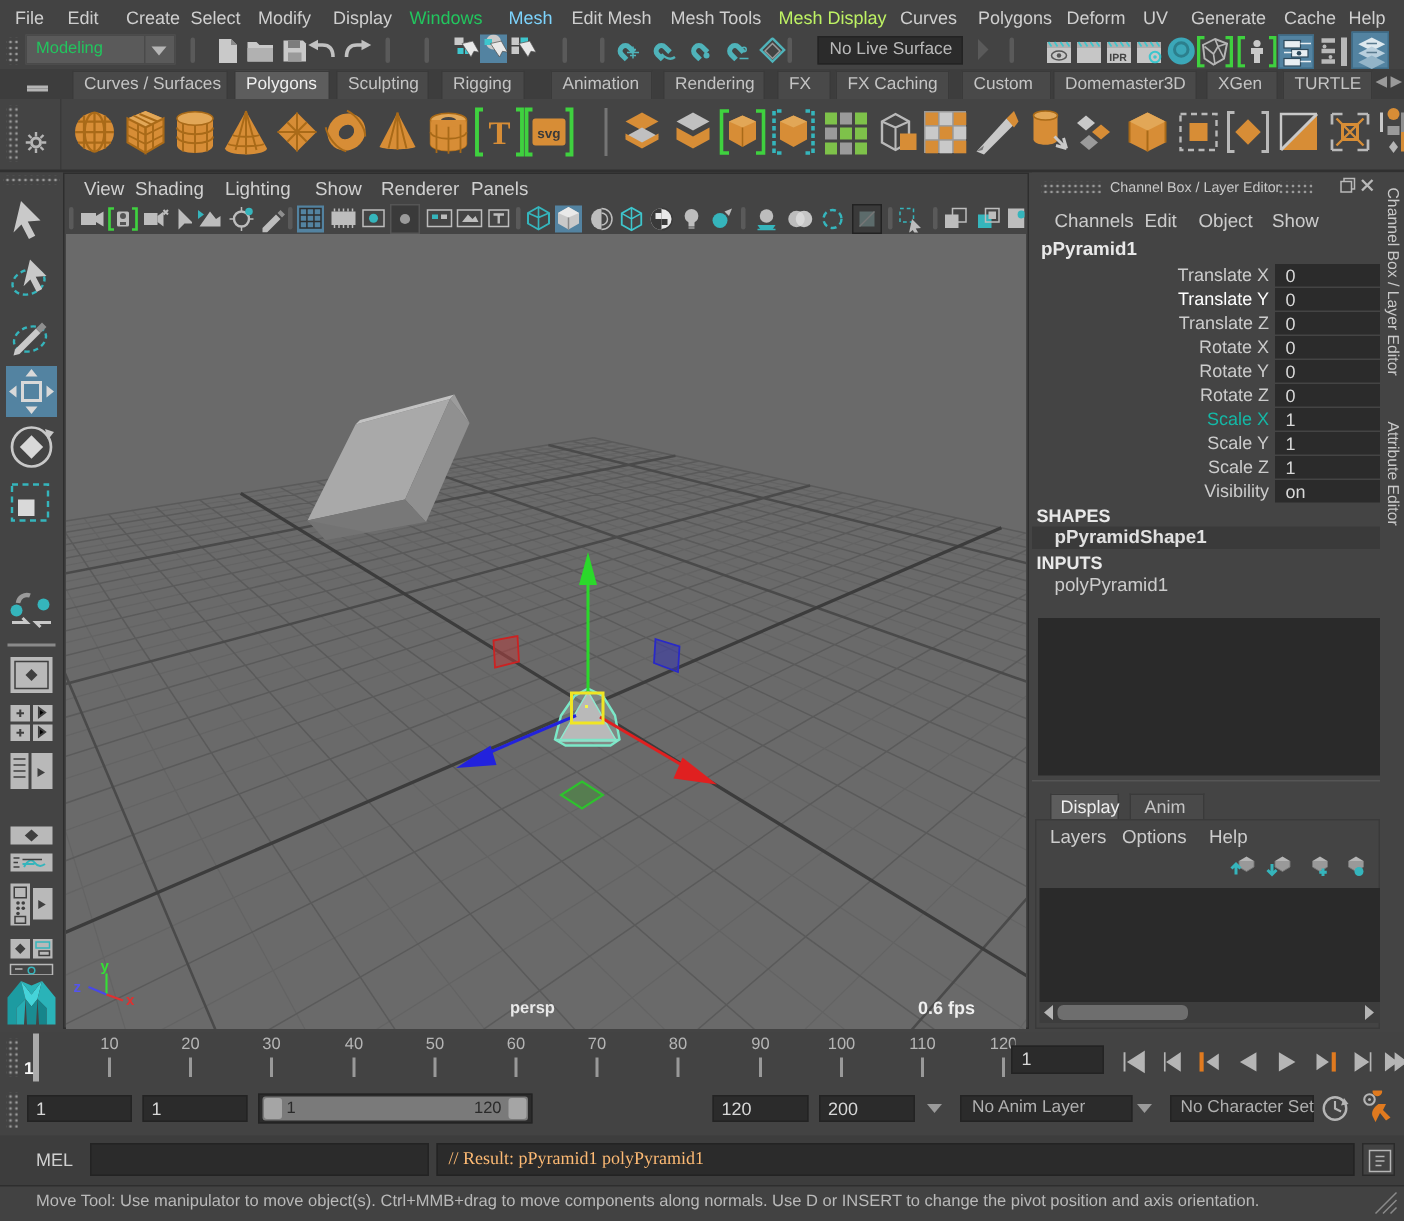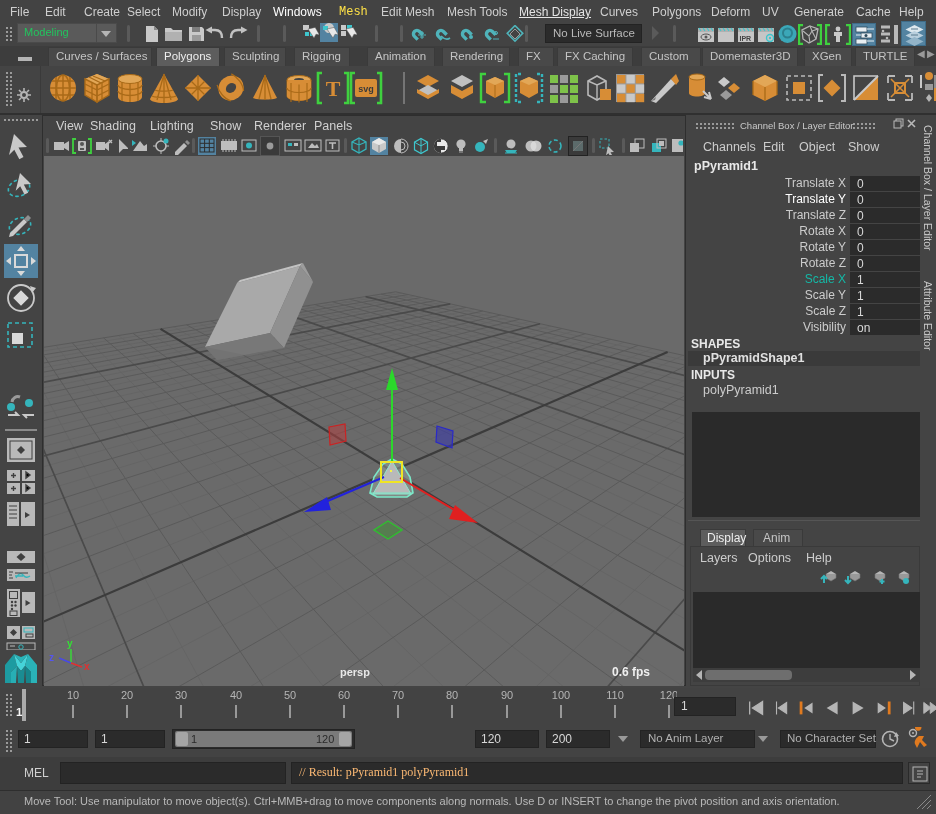--- a/index.html
+++ b/index.html
@@ -9,25 +9,25 @@
 svg{display:block;}
 </style></head>
 <body>
 <div class="abs" style="left:0;top:0;width:936px;height:22px;background:#434343;"></div>
 <div class="abs" style="left:10px;top:5px;font-size:12px;color:#cfcfcf;font-weight:normal;white-space:nowrap;">File</div>
 <div class="abs" style="left:45px;top:5px;font-size:12px;color:#cfcfcf;font-weight:normal;white-space:nowrap;">Edit</div>
 <div class="abs" style="left:84px;top:5px;font-size:12px;color:#cfcfcf;font-weight:normal;white-space:nowrap;">Create</div>
 <div class="abs" style="left:127px;top:5px;font-size:12px;color:#cfcfcf;font-weight:normal;white-space:nowrap;">Select</div>
 <div class="abs" style="left:172px;top:5px;font-size:12px;color:#cfcfcf;font-weight:normal;white-space:nowrap;">Modify</div>
 <div class="abs" style="left:222px;top:5px;font-size:12px;color:#cfcfcf;font-weight:normal;white-space:nowrap;">Display</div>
-<div class="abs" style="left:273px;top:5px;font-size:12px;color:#ffffff;font-weight:normal;white-space:nowrap;">Windows</div>
-<div class="abs" style="left:339px;top:5px;font-size:12px;color:#fde047;font-weight:normal;white-space:nowrap;font-family:Liberation Mono, monospace;">Mesh</div>
+<div class="abs" style="left:273px;top:5px;font-size:12px;color:#22c55e;font-weight:normal;white-space:nowrap;">Windows</div>
+<div class="abs" style="left:339px;top:5px;font-size:12px;color:#7dd3fc;font-weight:normal;white-space:nowrap;">Mesh</div>
 <div class="abs" style="left:381px;top:5px;font-size:12px;color:#cfcfcf;font-weight:normal;white-space:nowrap;">Edit Mesh</div>
 <div class="abs" style="left:447px;top:5px;font-size:12px;color:#cfcfcf;font-weight:normal;white-space:nowrap;">Mesh Tools</div>
-<div class="abs" style="left:519px;top:5px;font-size:12px;color:#e5e5e5;font-weight:normal;white-space:nowrap;text-decoration:underline;">Mesh Display</div>
+<div class="abs" style="left:519px;top:5px;font-size:12px;color:#bef264;font-weight:normal;white-space:nowrap;">Mesh Display</div>
 <div class="abs" style="left:600px;top:5px;font-size:12px;color:#cfcfcf;font-weight:normal;white-space:nowrap;">Curves</div>
 <div class="abs" style="left:652px;top:5px;font-size:12px;color:#cfcfcf;font-weight:normal;white-space:nowrap;">Polygons</div>
 <div class="abs" style="left:711px;top:5px;font-size:12px;color:#cfcfcf;font-weight:normal;white-space:nowrap;">Deform</div>
 <div class="abs" style="left:762px;top:5px;font-size:12px;color:#cfcfcf;font-weight:normal;white-space:nowrap;">UV</div>
 <div class="abs" style="left:794px;top:5px;font-size:12px;color:#cfcfcf;font-weight:normal;white-space:nowrap;">Generate</div>
 <div class="abs" style="left:856px;top:5px;font-size:12px;color:#cfcfcf;font-weight:normal;white-space:nowrap;">Cache</div>
 <div class="abs" style="left:899px;top:5px;font-size:12px;color:#cfcfcf;font-weight:normal;white-space:nowrap;">Help</div>
 <div class="abs" style="left:0;top:22px;width:936px;height:24px;background:#434343;"></div>
 <div class="abs grip" style="left:4px;top:25px;width:8px;height:18px;"></div>
 <div class="abs" style="left:17px;top:23px;width:100px;height:20px;background:#5a5a5a;border:1px solid #4a4a4a;"></div>

